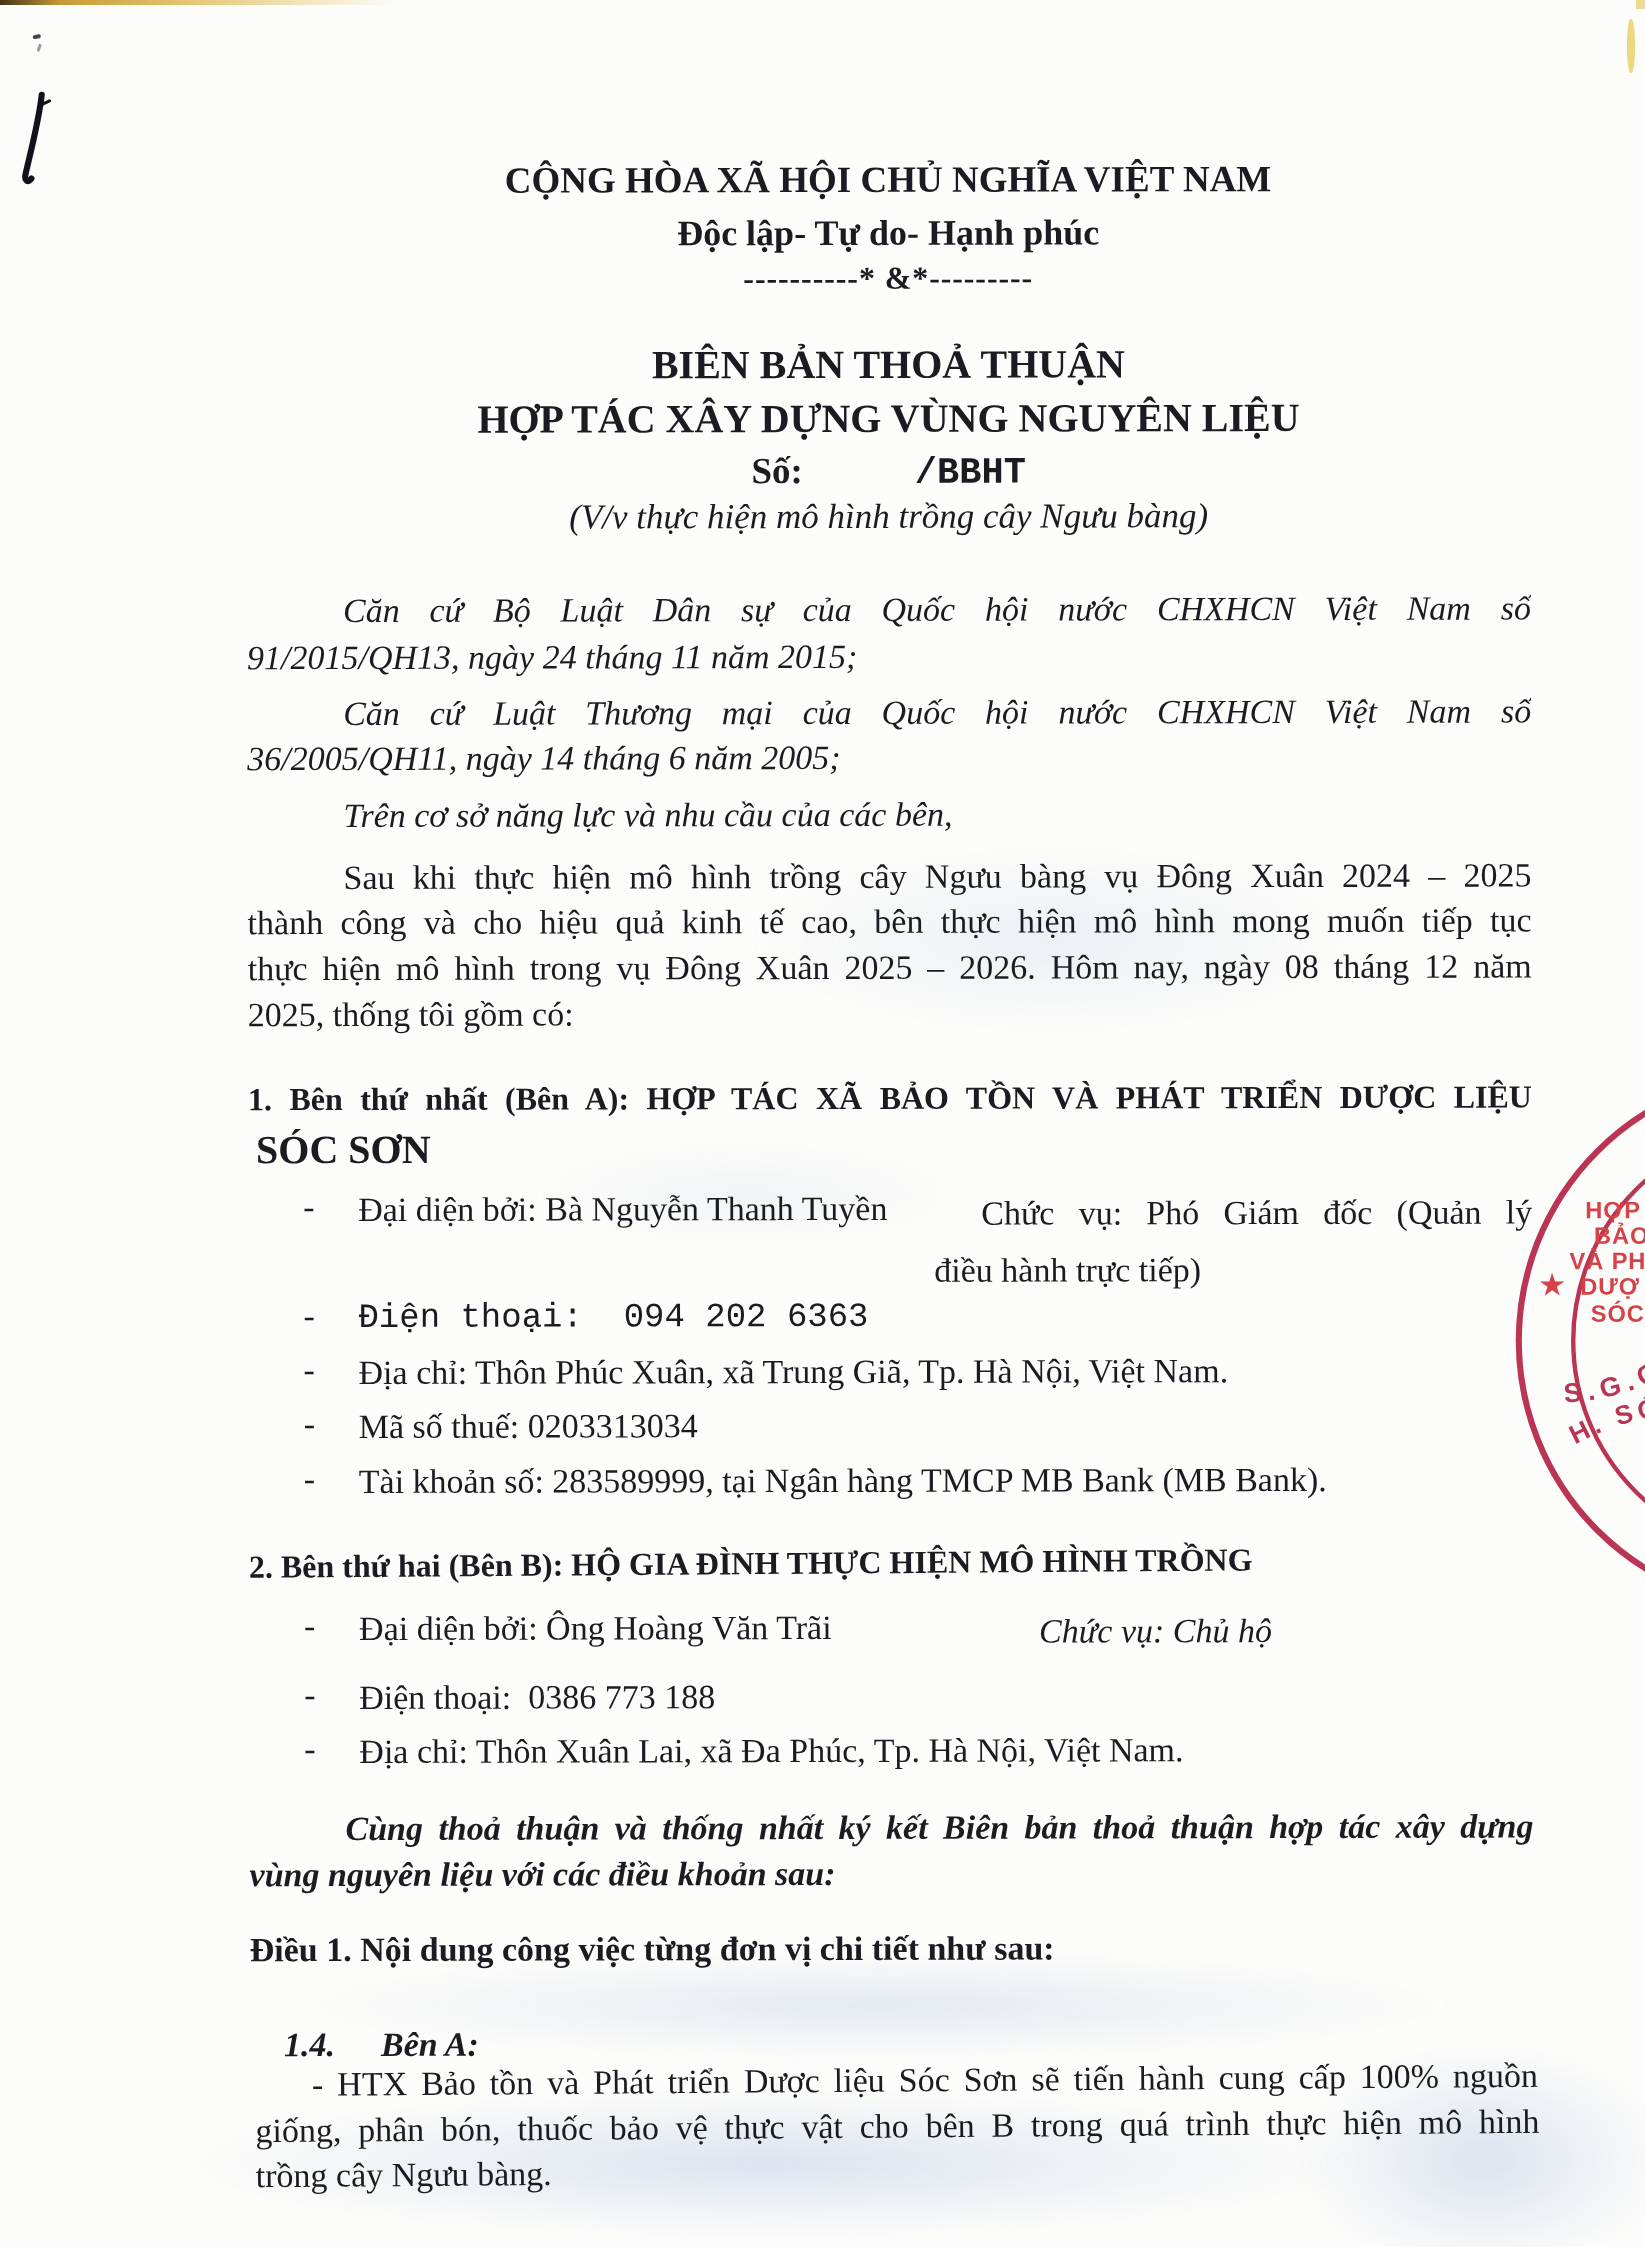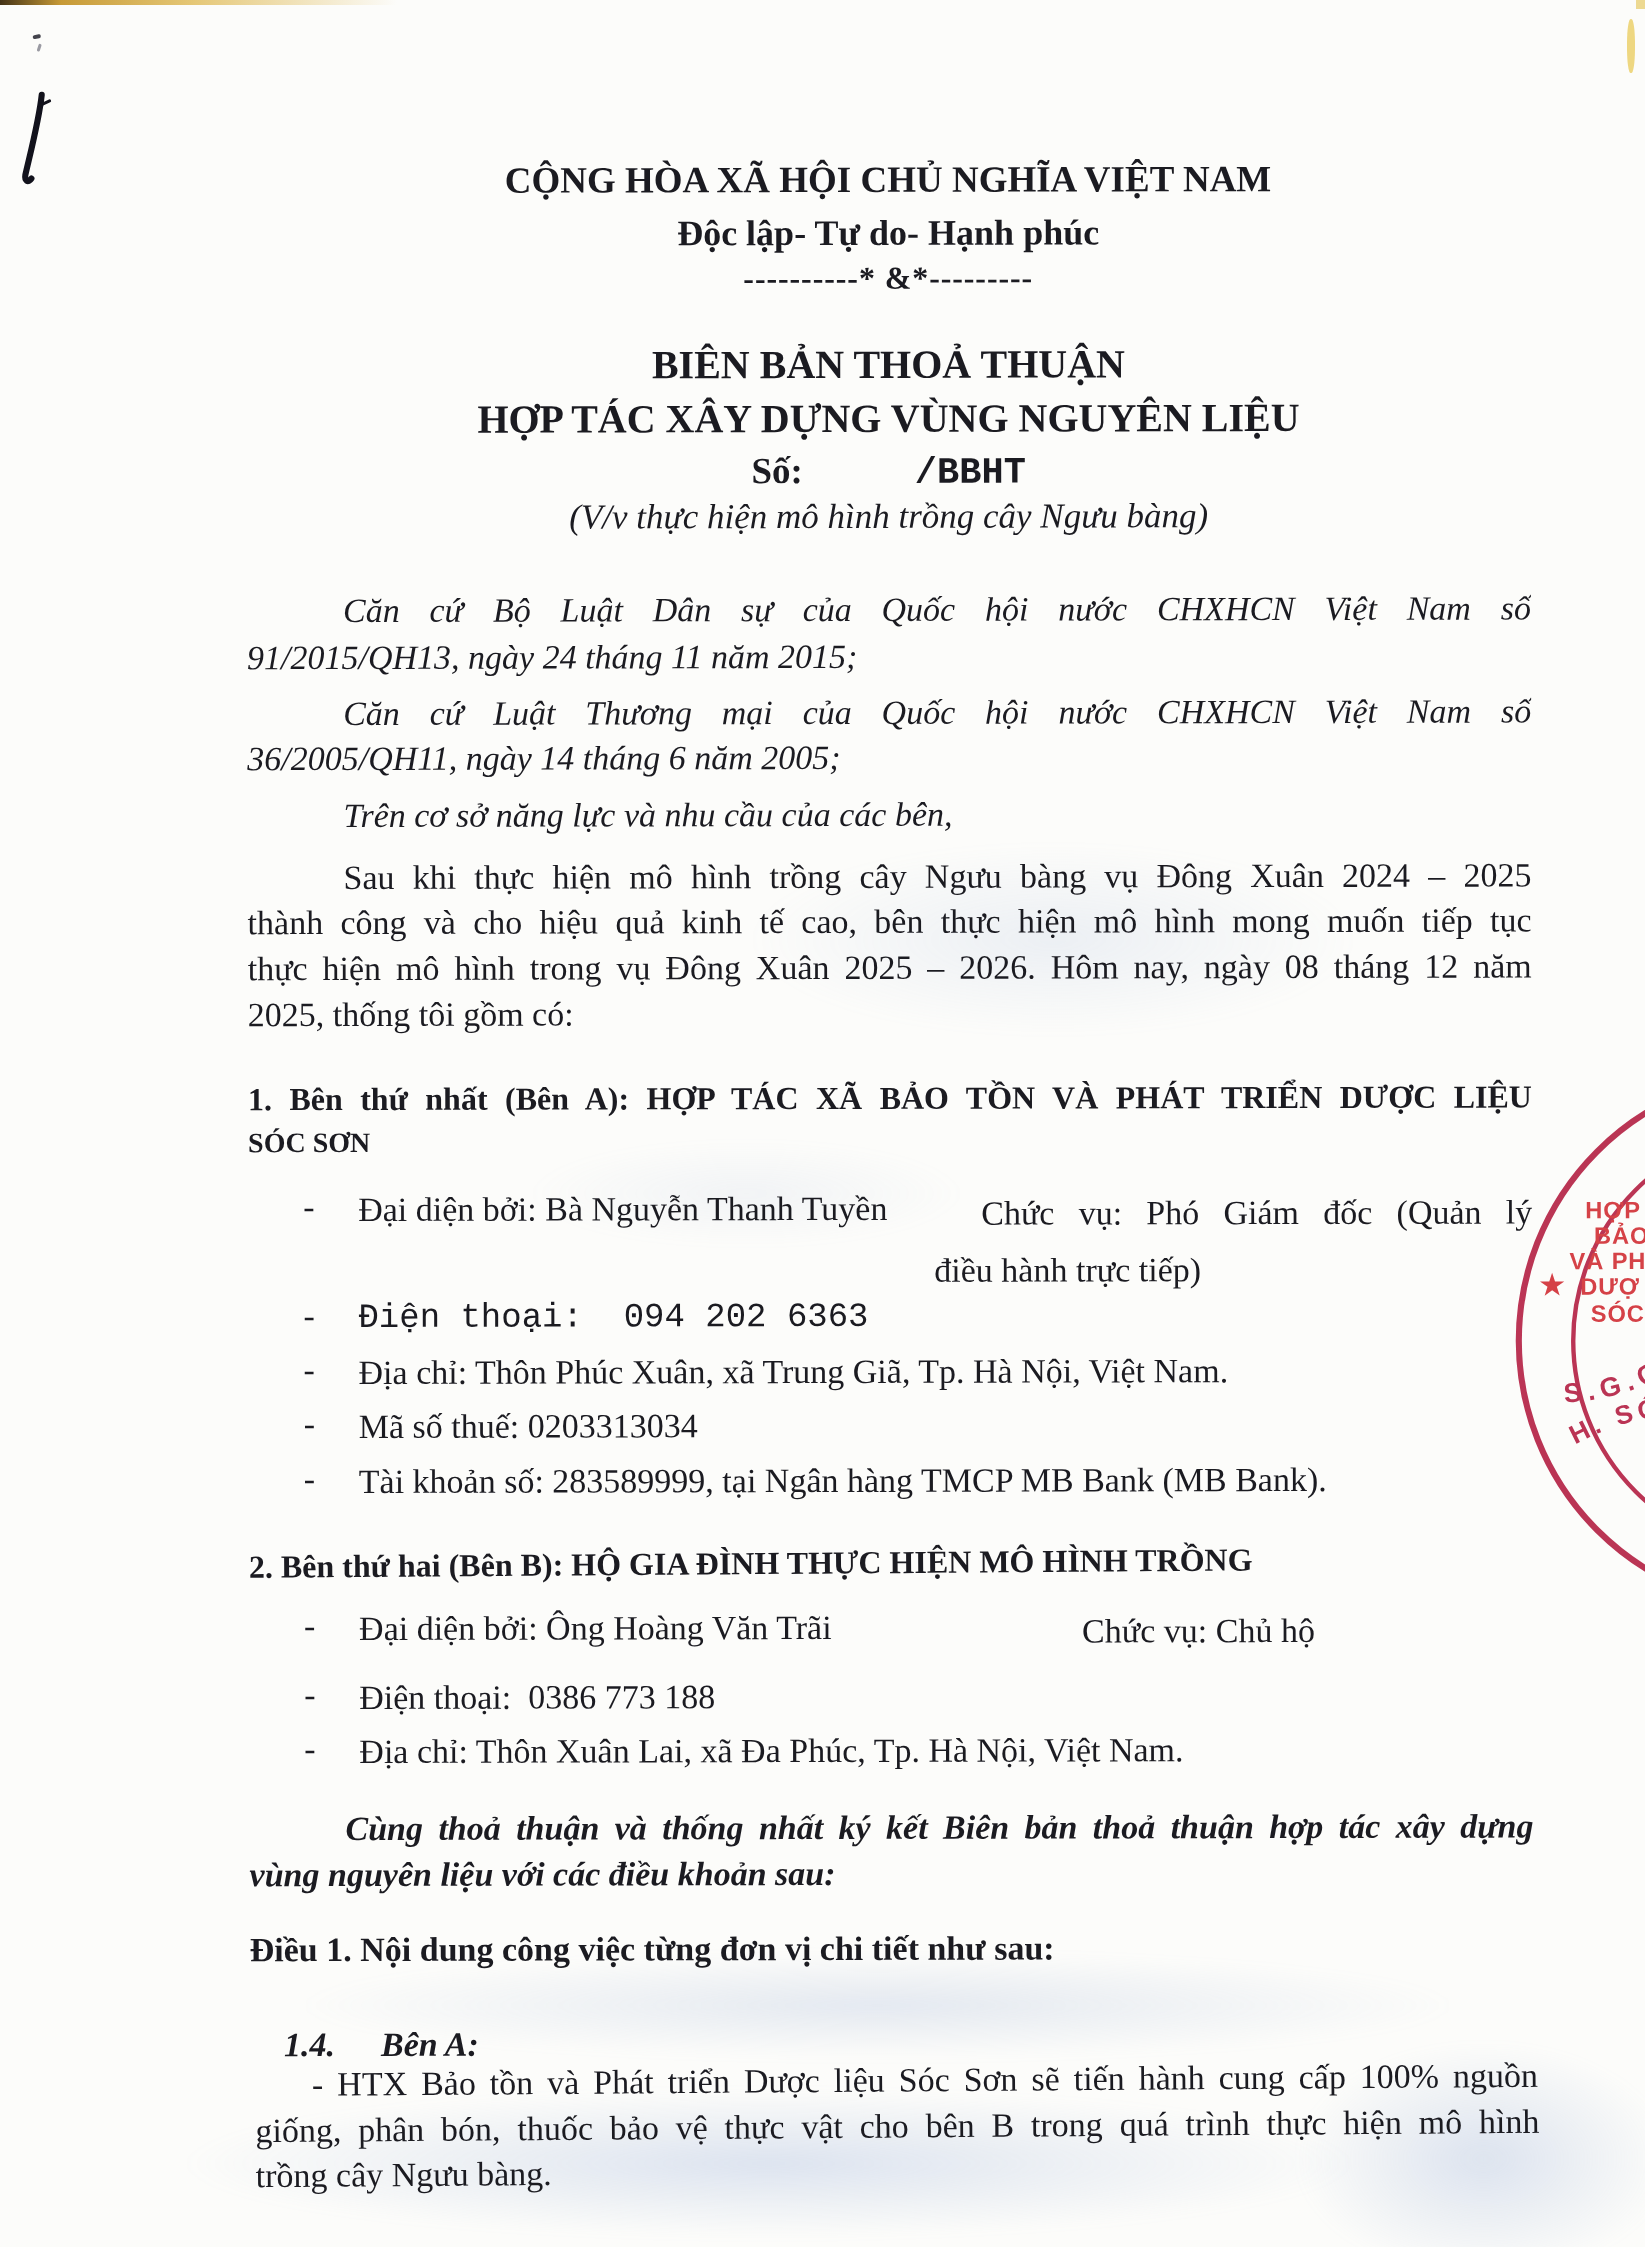--- a/index.html
+++ b/index.html
@@ -60,21 +60,21 @@
   <div class="line i just" style="left:344px;top:693px;width:1188px;">Căn cứ Luật Thương mại của Quốc hội nước CHXHCN Việt Nam số</div>
   <div class="line i" style="left:248px;top:738px;">36/2005/QH11, ngày 14 tháng 6 năm 2005;</div>
   <div class="line i" style="left:344px;top:795px;">Trên cơ sở năng lực và nhu cầu của các bên,</div>
 
   <div class="line just" style="left:344px;top:857px;width:1188px;">Sau khi thực hiện mô hình trồng cây Ngưu bàng vụ Đông Xuân 2024 – 2025</div>
   <div class="line just" style="left:248px;top:902px;width:1284px;">thành công và cho hiệu quả kinh tế cao, bên thực hiện mô hình mong muốn tiếp tục</div>
   <div class="line just" style="left:248px;top:948px;width:1284px;">thực hiện mô hình trong vụ Đông Xuân 2025 – 2026. Hôm nay, ngày 08 tháng 12 năm</div>
   <div class="line" style="left:248px;top:994px;">2025, thống tôi gồm có:</div>
 
   <div class="line b just" style="left:248px;top:1080px;width:1284px;font-size:32px;max-height:47px;">1. Bên thứ nhất (Bên A): HỢP TÁC XÃ BẢO TỒN VÀ PHÁT TRIỂN DƯỢC LIỆU</div>
-  <div class="line b" style="left:248px;top:1125px;font-size:28px;">SÓC SƠN</div>
+  <div class="line b" style="left:256px;top:1125px;font-size:40px;">SÓC SƠN</div>
 
   <span class="dash" style="left:303px;top:1187px;">-</span>
   <div class="line" style="left:358px;top:1189px;">Đại diện bởi: Bà Nguyễn Thanh Tuyền</div>
   <div class="line just" style="left:981px;top:1194px;width:551px;">Chức vụ: Phó Giám đốc (Quản lý</div>
   <div class="line" style="left:934px;top:1239px;margin-top:12px;">điều hành trực tiếp)</div>
 
   <span class="dash" style="left:303px;top:1296px;">-</span>
   <div class="line" style="left:358px;top:1297px;font-family:Liberation Mono, monospace;">Điện thoại:  094 202 6363</div>
 
   <span class="dash" style="left:303px;top:1350px;">-</span>
@@ -83,21 +83,21 @@
   <span class="dash" style="left:303px;top:1404px;">-</span>
   <div class="line" style="left:358px;top:1406px;">Mã số thuế: 0203313034</div>
 
   <span class="dash" style="left:303px;top:1459px;">-</span>
   <div class="line" style="left:358px;top:1461px;">Tài khoản số: 283589999, tại Ngân hàng TMCP MB Bank (MB Bank).</div>
 
   <div class="line b" style="left:248px;top:1545px;font-size:32px;transform:rotate(-0.3deg);">2. Bên thứ hai (Bên B): HỘ GIA ĐÌNH THỰC HIỆN MÔ HÌNH TRỒNG</div>
 
   <span class="dash" style="left:303px;top:1606px;">-</span>
   <div class="line" style="left:358px;top:1608px;">Đại diện bởi: Ông Hoàng Văn Trãi</div>
-  <div class="line" style="left:1081px;top:1612px;">Chức vụ: Chủ hộ</div>
+  <div class="line" style="left:1038px;top:1612px;font-style:italic;">Chức vụ: Chủ hộ</div>
 
   <span class="dash" style="left:303px;top:1675px;">-</span>
   <div class="line" style="left:358px;top:1677px;">Điện thoại:  0386 773 188</div>
 
   <span class="dash" style="left:303px;top:1729px;">-</span>
   <div class="line" style="left:358px;top:1731px;">Địa chỉ: Thôn Xuân Lai, xã Đa Phúc, Tp. Hà Nội, Việt Nam.</div>
 
   <div class="line b i just" style="left:344px;top:1808px;width:1188px;">Cùng thoả thuận và thống nhất ký kết Biên bản thoả thuận hợp tác xây dựng</div>
   <div class="line b i" style="left:248px;top:1854px;">vùng nguyên liệu với các điều khoản sau:</div>
 

